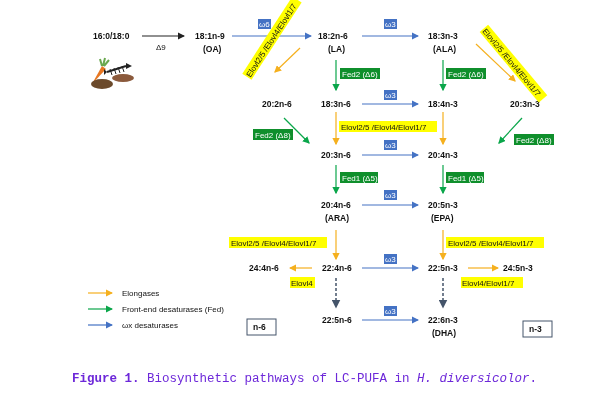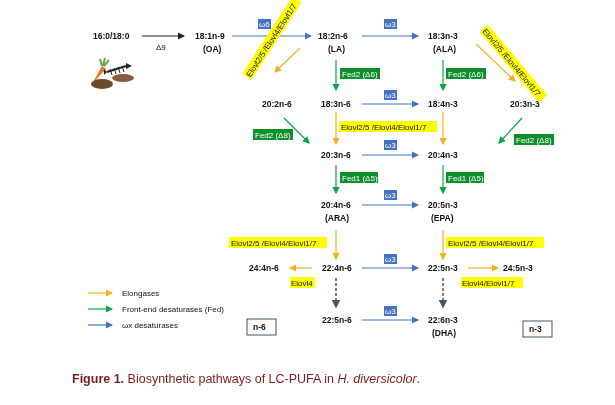--- a/index.html
+++ b/index.html
@@ -2,21 +2,21 @@
 <html><head>
 <meta charset="utf-8">
 <style>
   html, body { margin:0; padding:0; background:#ffffff; }
   body { width:615px; height:405px; position:relative; overflow:hidden; font-family:"Liberation Sans", sans-serif; }
   #diagram { position:absolute; left:0; top:0; }
   .node { font-family:"Liberation Sans", sans-serif; font-size:8.5px; font-weight:bold; fill:#111; }
   .lab { font-family:"Liberation Sans", sans-serif; font-size:8px; fill:#111; }
   .enz { font-family:"Liberation Sans", sans-serif; font-size:8px; }
   .w { font-family:"Liberation Sans", sans-serif; font-size:8px; fill:#ffffff; }
-  .caption { position:absolute; left:72px; top:372px; font-family:Liberation Sans, sans-serif; font-size:12.5px; color:#7f1d1d; white-space:nowrap; }
+  .caption { position:absolute; left:72px; top:372px; font-family:Liberation Mono, monospace; font-size:12.5px; color:#6d28d9; white-space:nowrap; }
   .caption b { font-weight:bold; }
 </style>
 </head>
 <body>
 
 <svg id="diagram" width="615" height="405" viewBox="0 0 615 405">
   <defs>
     <marker id="ah-black" markerWidth="6" markerHeight="6" refX="5" refY="3" orient="auto">
         <path d="M0,0 L6,3 L0,6 z" fill="#222"></path>
       </marker>

